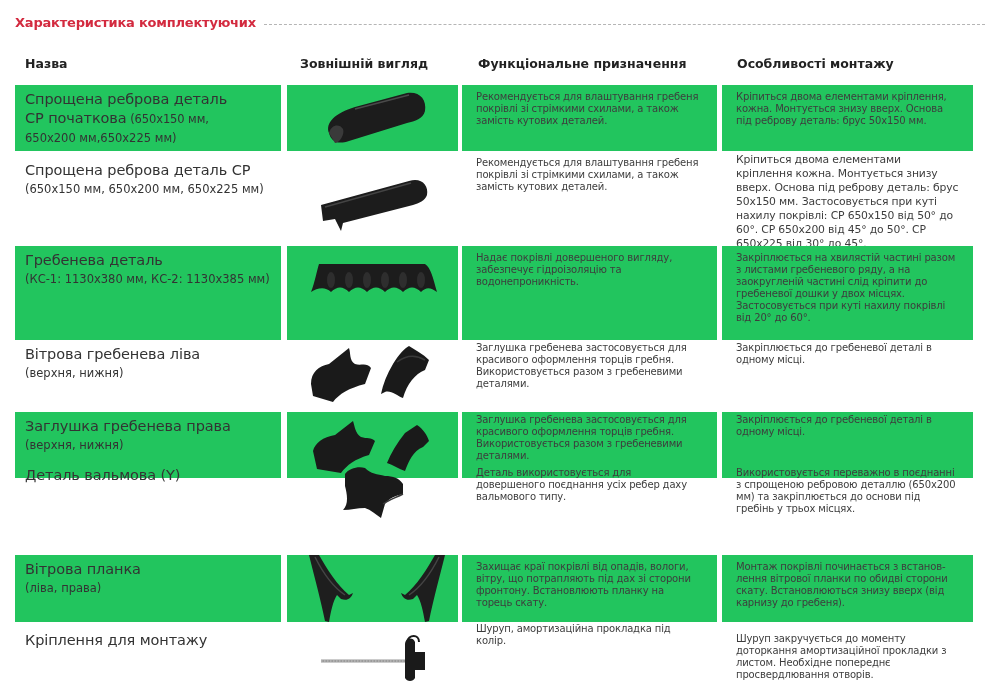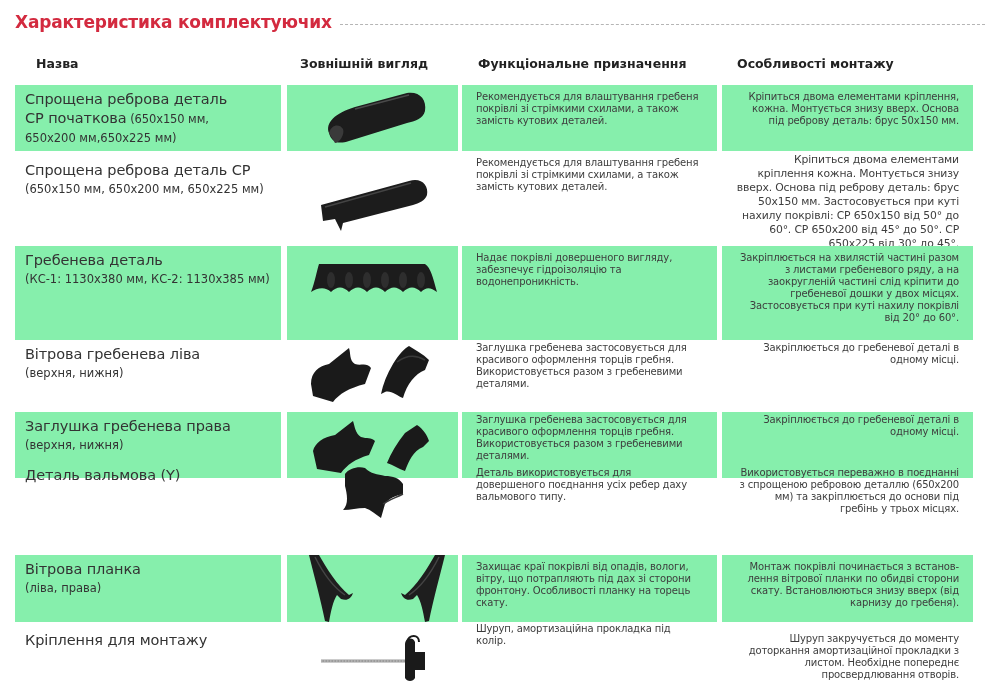--- a/index.html
+++ b/index.html
@@ -6,38 +6,38 @@
     body {
       width: 1000px; height: 691px; position: relative; overflow: hidden;
       font-family: "Liberation Sans", "DejaVu Sans", sans-serif; color: #3a3a3a;
     }
     .title-row {
       position: absolute; left: 15px; top: 6px; width: 970px; height: 32px;
       display: flex; align-items: center;
     }
     .title {
       font-family: "DejaVu Sans", sans-serif;
-      font-weight: bold; font-size: 17px; color: #d32a3f; white-space: nowrap;
+      font-weight: bold; font-size: 13px; color: #d32a3f; white-space: nowrap;
       letter-spacing: -0.2px;
     }
     .title-rule {
       flex: 1; margin-left: 8px; margin-top: 4px;
       border-top: 1px dashed #b5b5b5; height: 0;
     }
     .hdr {
       position: absolute; top: 56px; font-family: "DejaVu Sans", sans-serif;
       font-weight: bold; font-size: 12.5px; color: #222;
     }
     .row { position: absolute; left: 0; width: 1000px; }
     .cell { position: absolute; top: 0; bottom: 0; box-sizing: border-box; }
-    .row.gray .cell { background: #86efac; }
+    .row.gray .cell { background: #22c55e; }
     .c1 { left: 15px; width: 266px; padding: 5px 10px; }
     .c2 { left: 287px; width: 171px; }
     .c3 { left: 462px; width: 255px; padding: 6px 14px; }
-    .c4 { left: 722px; width: 251px; padding: 6px 14px; text-align: right; }
+    .c4 { left: 722px; width: 251px; padding: 6px 14px; }
     .name {
       font-size: 14.5px; color: #333; line-height: 19px;
       font-family: "DejaVu Sans", sans-serif; letter-spacing: -0.1px;
     }
     .sub {
       font-size: 11.5px; color: #333; line-height: 19px;
       font-family: "DejaVu Sans", sans-serif;
     }
     .txt {
       font-size: 10px; line-height: 12px; color: #3d3d3d;
@@ -48,21 +48,21 @@
     .img svg { position: absolute; }
   </style>
 </head>
 <body>
 
 <div class="title-row">
   <span class="title">Характеристика комплектуючих</span>
   <span class="title-rule"></span>
 </div>
 
-<div class="hdr" style="left:36px">Назва</div>
+<div class="hdr" style="left:25px">Назва</div>
 <div class="hdr" style="left:300px">Зовнішній вигляд</div>
 <div class="hdr" style="left:478px">Функціональне призначення</div>
 <div class="hdr" style="left:737px">Особливості монтажу</div>
 
 <div class="row gray" style="top:85px;height:66px">
   <div class="cell c1">
     <div class="name">Спрощена реброва деталь</div>
     <div class="name"><span>СР початкова</span><span class="sub"> (650х150 мм,</span></div>
     <div class="sub">650х200 мм,650х225 мм)</div>
   </div>
@@ -204,21 +204,21 @@
     <div class="img">
       <svg width="160" height="67" style="left:10px;top:0px" viewBox="0 0 160 67">
         <path d="M12 0 L22 0 C30 14 40 30 52 40 L56 38 C54 44 50 46 44 44 L40 40 C36 46 34 56 32 67 L28 66 C24 46 18 24 12 0 Z" fill="#1e1e1e"></path>
         <path d="M18 2 C26 18 36 32 48 40" stroke="#444" stroke-width="1.5" fill="none"></path>
         <path d="M148 0 L138 0 C130 14 120 30 108 40 L104 38 C106 44 110 46 116 44 L120 40 C124 46 126 56 128 67 L132 66 C136 46 142 24 148 0 Z" fill="#1e1e1e"></path>
         <path d="M142 2 C134 18 124 32 112 40" stroke="#444" stroke-width="1.5" fill="none"></path>
       </svg>
     </div>
   </div>
   <div class="cell c3">
-    <div class="txt">Захищає краї покрівлі від опадів, вологи, вітру, що потрапляють під дах зі сторони фронтону. Особливості планку на торець скату.</div>
+    <div class="txt">Захищає краї покрівлі від опадів, вологи, вітру, що потрапляють під дах зі сторони фронтону. Встановлюють планку на торець скату.</div>
   </div>
   <div class="cell c4">
     <div class="txt">Монтаж покрівлі починається з встанов-лення вітрової планки по обидві сторони скату. Встановлюються знизу вверх (від карнизу до гребеня).</div>
   </div>
 </div>
 
 <div class="row" style="top:622px;height:89px">
   <div class="cell c1" style="padding-top:9px">
     <div class="name">Кріплення для монтажу</div>
   </div>

